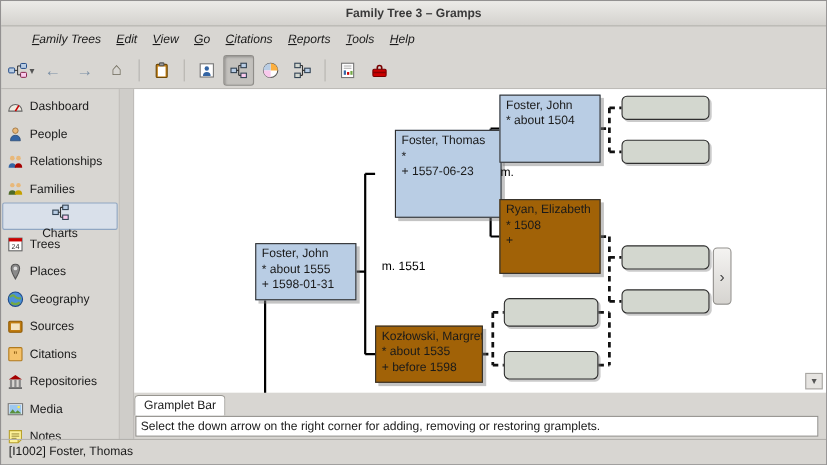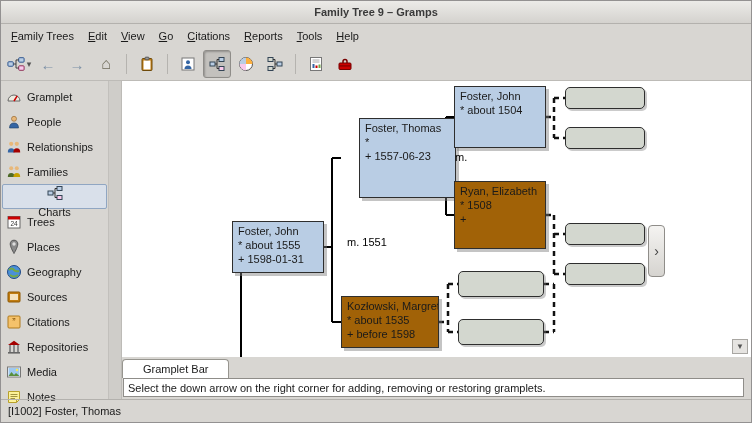--- a/index.html
+++ b/index.html
@@ -6,21 +6,21 @@
   .window{
     width:752px;height:423px;box-sizing:border-box;position:relative;
     font-family:"Liberation Sans",sans-serif;font-size:11px;color:#1a1a1a;
     background:#d8d6d2;border:1px solid #939191;display:flex;flex-direction:column;overflow:hidden;
   }
   
   .titlebar{height:22px;flex:none;background:linear-gradient(#ecebe8,#d4d2ce);
     border-bottom:1px solid #b3b1ad;display:flex;align-items:center;justify-content:center;}
   .title{font-weight:bold;color:#3a3a3a;}
   
-  .menubar{height:24px;flex:none;display:flex;align-items:center;padding:0 3px;}
+  .menubar{height:24px;flex:none;display:flex;align-items:center;padding:0 21px;font-style:italic;}
   .menu-item{display:inline-block;padding:4px 7px;cursor:default;}
   .menu-item::first-letter{text-decoration:underline;}
   
   .toolbar{height:32px;flex:none;display:flex;align-items:center;gap:1px;padding:0 4px;
     border-bottom:1px solid #bdbbb7;}
   .tbtn{min-width:26px;height:26px;display:flex;align-items:center;justify-content:center;
     border:1px solid transparent;border-radius:3px;}
   .tbtn.pressed{background:#c3c1bd;border:1px solid #8f8d89;box-shadow:inset 1px 1px 2px rgba(0,0,0,.25);}
   .tsep{width:1px;height:20px;background:#b5b3af;margin:0 5px;flex:none;}
   .glyph{font-size:15px;line-height:1;}
@@ -50,33 +50,33 @@
   .mlabel{position:absolute;color:#000;}
   .nextbtn{position:absolute;width:17px;box-sizing:border-box;border:1px solid #8f8d89;border-radius:4px;
     background:linear-gradient(#f4f3f1,#d6d4d0);display:flex;align-items:center;justify-content:center;
     font-size:14px;color:#444;}
   .scrolldown{position:absolute;right:3px;bottom:3px;width:16px;height:15px;box-sizing:border-box;
     border:1px solid #a8a6a2;background:#e6e4e1;display:flex;align-items:center;justify-content:center;
     font-size:8px;color:#555;}
   
   .gramplet-tabs{height:21px;flex:none;display:flex;align-items:flex-end;background:#d8d6d2;}
   .gramplet-tab{background:#ffffff;border:1px solid #97958f;border-bottom:none;border-radius:4px 4px 0 0;
-    padding:3px 20px;margin-left:0;}
+    padding:3px 8px;margin-left:0;}
   .gramplet-msg{height:17px;flex:none;margin:0 7px 2px 1px;background:#ffffff;border:1px solid #8f8d89;
     display:flex;align-items:center;padding:0 4px;white-space:nowrap;overflow:hidden;}
   
   .statusbar{height:22px;flex:none;border-top:1px solid #b3b1ad;display:flex;align-items:center;padding:0 7px;}
 </style>
 </head>
 <body>
 
 <div class="window">
 
   <div class="titlebar">
-    <span class="title">Family Tree 9 – Gramps</span>
+    <span class="title">Family Tree 3 – Gramps</span>
   </div>
 
   <div class="menubar">
     <span class="menu-item">Family Trees</span>
     <span class="menu-item">Edit</span>
     <span class="menu-item">View</span>
     <span class="menu-item">Go</span>
     <span class="menu-item">Citations</span>
     <span class="menu-item">Reports</span>
     <span class="menu-item">Tools</span>
@@ -180,21 +180,21 @@
   <div class="content">
 
     <div class="sidebar">
       <div class="side-item">
         <span class="icn">
             <svg viewBox="0 0 16 16">
               <path d="M2 12 A6 6 0 0 1 14 12 z" fill="#ecebe0" stroke="#666"></path>
               <line x1="8" y1="12" x2="11.2" y2="6.8" stroke="#cc0000" stroke-width="1.5"></line>
             </svg>
           </span>
-        <span class="slabel">Gramplet</span>
+        <span class="slabel">Dashboard</span>
       </div>
       <div class="side-item">
         <span class="icn">
             <svg viewBox="0 0 16 16">
               <circle cx="8" cy="4.8" r="2.5" fill="#e8b87a" stroke="#8a5a20" stroke-width=".6"></circle>
               <path d="M3.5 14 q0-5 4.5-5 q4.5 0 4.5 5 z" fill="#3465a4" stroke="#1f3f66" stroke-width=".6"></path>
             </svg>
           </span>
         <span class="slabel">People</span>
       </div>

